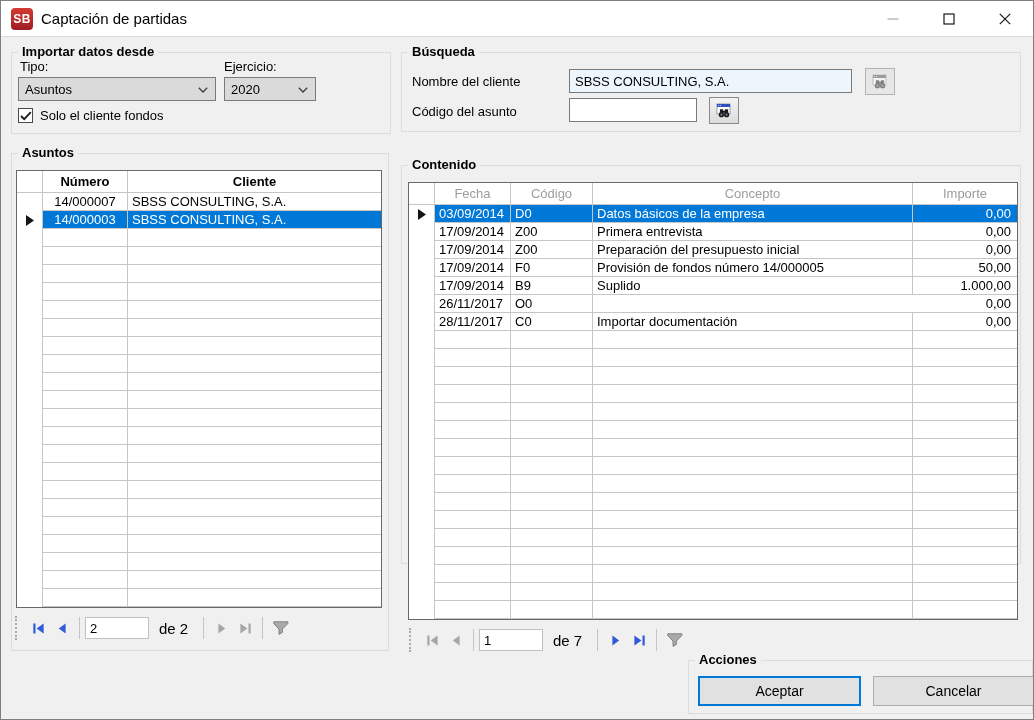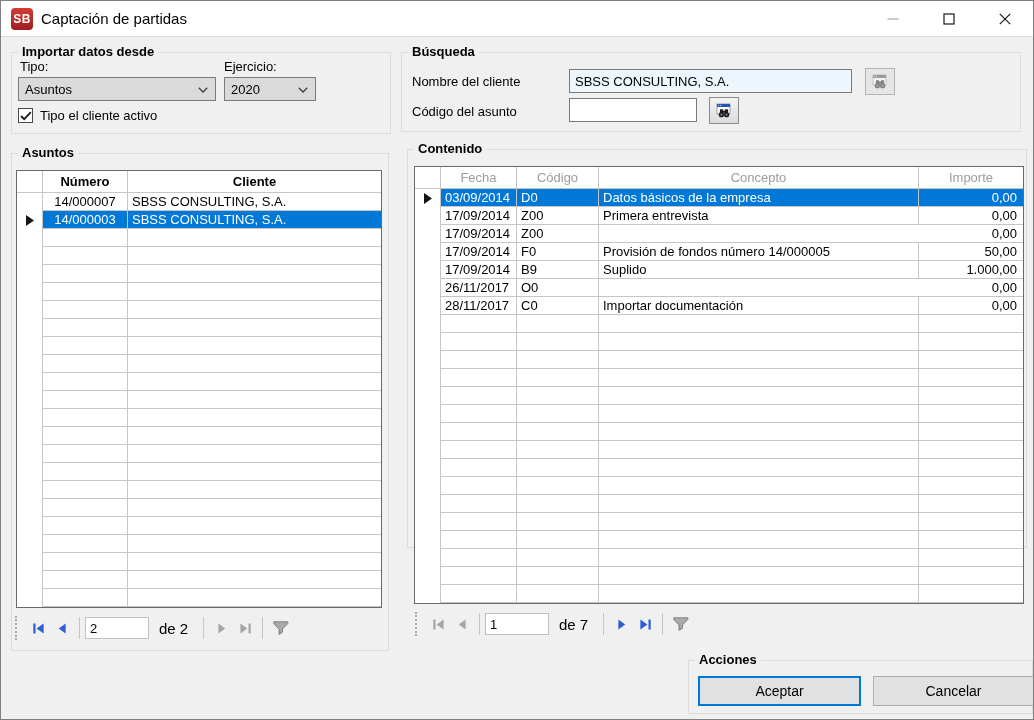--- a/index.html
+++ b/index.html
@@ -117,21 +117,21 @@
       <svg class="chev" width="10" height="6" viewBox="0 0 10 6">
           <polyline points="0.8,0.8 5,5 9.2,0.8" fill="none" stroke="#3c3c3c" stroke-width="1.3"></polyline>
         </svg>
     </div>
     <div class="checkrow" style="left:6px;top:55px;">
       <span class="checkbox">
         <svg width="12" height="10" viewBox="0 0 12 10">
             <polyline points="1,5 4.2,8.2 10.8,1.2" fill="none" stroke="#1a1a1a" stroke-width="1.8"></polyline>
           </svg>
       </span>
-      <span class="lbl">Tipo el cliente activo</span>
+      <span class="lbl">Solo el cliente fondos</span>
     </div>
   </div>
 
   <div class="group" style="left:400px;top:51px;width:620px;height:80px;">
     <span class="group-label">Búsqueda</span>
     <span class="lbl" style="position:absolute;left:10px;top:21px;">Nombre del cliente</span>
     <input class="text-input tint" style="left: 167px; top: 16px; width: 283px;" value="SBSS CONSULTING, S.A.">
     <button class="icon-btn disabled" style="left:463px;top:15px;">
       <svg width="16" height="16" viewBox="0 0 16 16">
         <rect x="1" y="1" width="13" height="10" fill="#ffffff" stroke="#7d8aa0" stroke-width="0.8"></rect>
@@ -328,21 +328,21 @@
         </button>
       <div class="vsep"></div>
       <button class="filter-btn">
           <svg width="16" height="14" viewBox="0 0 16 14">
             <path d="M0.8,0.8 h14 v1.8 l-5.4,5.4 v3.4 l-3.4,2 v-5.4 L0.8,2.6 z" fill="#a9a9a9" stroke="#787878" stroke-width="0.9"></path>
           </svg>
         </button>
     </div>
   </div>
 
-  <div class="group" style="left:400px;top:148px;width:620px;height:399px;margin-left:6px;">
+  <div class="group" style="left:400px;top:164px;width:620px;height:399px;">
     <span class="group-label">Contenido</span>
     <div class="grid" id="contenido-grid" style="left:6px;top:16px;width:610px;height:438px;">
         <div class="grow header hdr-gray">
           <div class="gcell gsel" style="width: 26px;"></div>
           <div class="gcell " style="width: 76px;">Fecha</div>
           <div class="gcell " style="width: 82px;">Código</div>
           <div class="gcell " style="width: 320px;">Concepto</div>
           <div class="gcell  grow-fill">Importe</div>
         </div>
         <div class="grow">
@@ -360,20 +360,21 @@
           <div class="gcell gsel" style="width: 26px;"></div>
           <div class="gcell body al-left" style="width: 76px;">17/09/2014</div>
           <div class="gcell body al-left" style="width: 82px;">Z00</div>
           <div class="gcell body al-left" style="width: 320px;">Primera entrevista</div>
           <div class="gcell body al-right grow-fill">0,00</div>
         </div>
         <div class="grow">
           <div class="gcell gsel" style="width: 26px;"></div>
           <div class="gcell body al-left" style="width: 76px;">17/09/2014</div>
           <div class="gcell body al-left" style="width: 82px;">Z00</div>
+          <div class="gcell body al-left" style="width: 320px;">Preparación del presupuesto inicial</div>
           <div class="gcell body al-right grow-fill">0,00</div>
         </div>
         <div class="grow">
           <div class="gcell gsel" style="width: 26px;"></div>
           <div class="gcell body al-left" style="width: 76px;">17/09/2014</div>
           <div class="gcell body al-left" style="width: 82px;">F0</div>
           <div class="gcell body al-left" style="width: 320px;">Provisión de fondos número 14/000005</div>
           <div class="gcell body al-right grow-fill">50,00</div>
         </div>
         <div class="grow">

